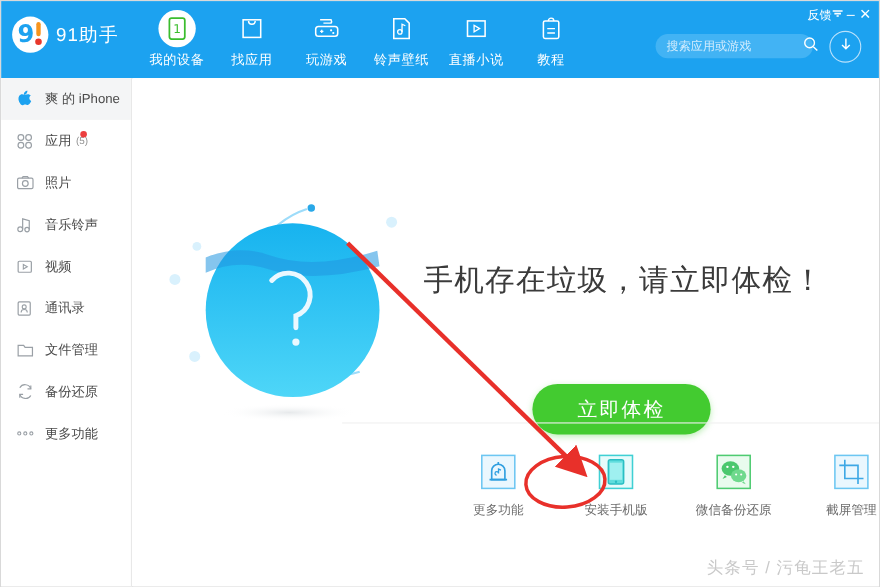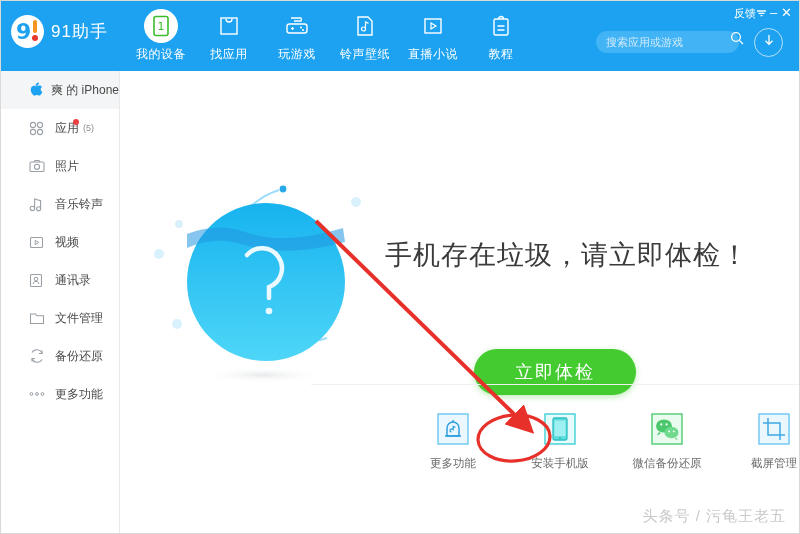--- a/index.html
+++ b/index.html
@@ -128,20 +128,21 @@
   }
 
   
   .searchbox {
     position: absolute;
     right: 62px; top: 30px;
     width: 143px; height: 22px;
     background: #42b3f4;
     border-radius: 11px;
     display: flex;
+    align-items: center;
     padding: 0 8px;
     box-sizing: border-box;
     gap: 10px;
   }
   .search-input {
     border: none;
     background: transparent;
     outline: none;
     color: #ffffff;
     font-size: 11px;
@@ -168,21 +169,21 @@
     width: 119px;
     height: 463px;
     background: #ffffff;
     border-right: 1px solid #e8e8e8;
     box-sizing: border-box;
   }
   .side-item {
     height: 38px;
     display: flex;
     align-items: center;
-    padding-left: 28px;
+    padding-left: 14px;
     box-sizing: border-box;
     cursor: pointer;
     position: relative;
   }
   .side-item.selected { background: #f4f5f6; }
   .side-ico {
     width: 20px;
     display: flex;
     align-items: center;
     justify-content: flex-start;
@@ -236,21 +237,21 @@
     position: absolute;
     left: 266px; top: 208px;
     font-size: 12.5px;
     color: #b4b4b4;
     letter-spacing: 0.5px;
     white-space: nowrap;
   }
 
   .cta {
     position: absolute;
-    left: 353px; top: 278px;
+    left: 363px; top: 278px;
     width: 162px; height: 46px;
     background: #43cb30;
     border-radius: 23px;
     border: none;
     color: #ffffff;
     font-size: 18px;
     letter-spacing: 2px;
     cursor: pointer;
     font-family: "Liberation Sans", sans-serif;
     box-shadow: 0 2px 6px rgba(67,203,48,0.35);

